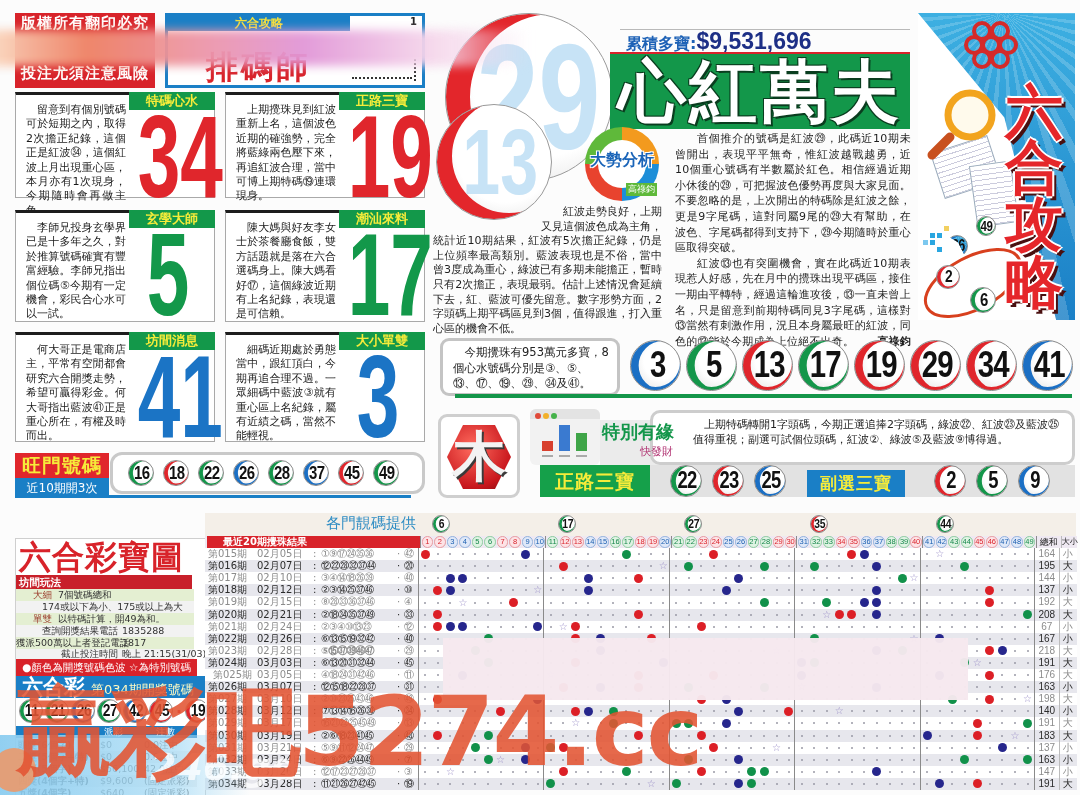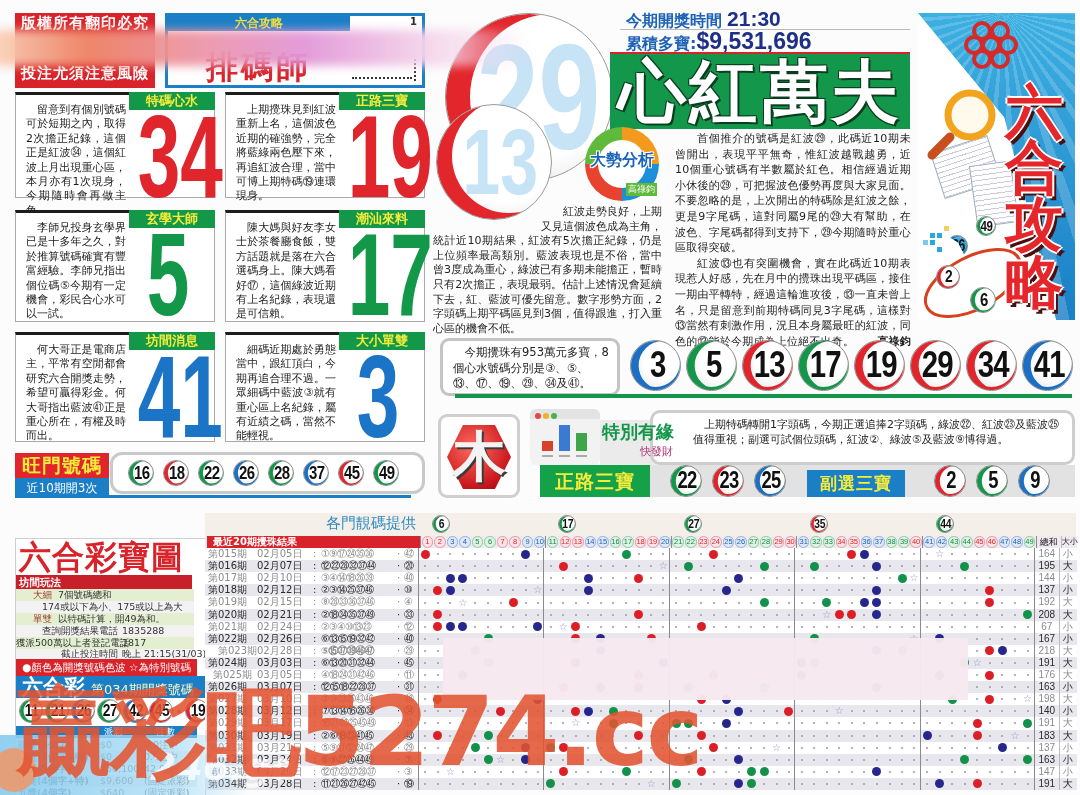--- a/index.html
+++ b/index.html
@@ -124,21 +124,21 @@
 .info .pr .pn{left:2px;font-weight:bold;color:#222}
 
 
 .tt{left:205px;top:513px;width:871px;height:23px;background:#f4efe8}
 .tt-label{left:300px;top:514px;width:116px;text-align:right;font-size:15px;color:#2e8cc3;white-space:nowrap}
 .tt-ball{top:515px}
 .grid{left:205px;top:536px;width:872px}
 .grow{display:flex;height:12.1px;align-items:center}
 .glabel{width:214px;height:100%;flex:none;font-size:10px;line-height:12.1px;white-space:nowrap;overflow:hidden;border-right:1px solid #8a8a8a;display:flex}
 .glabel span{display:inline-block}
-.ghl{background:#d8232a;color:#fff;font-weight:bold;padding-left:6px;margin-left:2px}
+.ghl{background:#d8232a;color:#fff;font-weight:bold;padding-left:16px;margin-left:2px}
 .gcell{width:12.56px;height:100%;flex:none;display:flex;align-items:center;justify-content:center}
 .gcell.sep{border-right:1px solid #8a8a8a}
 .ghead{background:#efe9f2}
 .hc{width:11.5px;height:11.5px;border-radius:50%;font-size:7.5px;line-height:10px;text-align:center;border:1px solid;font-family:"Liberation Sans",sans-serif}
 .hc.red{color:#d9232b;border-color:#e69aa0;background:#fde3e6}
 .hc.blue{color:#1b5fb0;border-color:#93b2dc;background:#dfe8f8}
 .hc.green{color:#14864a;border-color:#8ccb9f;background:#dff3e3}
 .dot{width:9px;height:9px;border-radius:50%}
 .dot.red{background:#dc1f26}.dot.blue{background:#26268c}.dot.green{background:#11914a}
 .pip{width:2px;height:2px;background:#9a9aa6;border-radius:50%}
@@ -236,24 +236,20 @@
 
   <div class="a hero hero29">
     <span class="hn">29</span>
   </div>
   <div class="a hero hero13">
     <span class="hn">13</span>
   </div>
   <div class="a blurband"></div>
 
   <div class="a grayline"></div>
-  <div class="a drawtime">
-    <span class="lbl-blue">今期開獎時間</span>
-    <span class="val-navy" style="font-size:21px">21:30</span>
-  </div>
   <div class="a jackpot">
     <span class="lbl-blue">累積多寶:</span><span class="val-navy" style="font-size:23px">$9,531,696</span>
   </div>
   <div class="a redline"></div>
   <div class="a headline">心紅萬夫</div>
 
   <div class="a logo">
     <div class="inner"></div>
     <div class="lt">大勢分析</div>
     <div class="la">高祿鈞</div>
@@ -1924,21 +1920,21 @@
           <span class="pip"></span>
         </div>
         <div class="gcell">
           <span class="pip"></span>
         </div>
         <div class="gsum">167</div>
         <div class="gsize">小</div>
       </div>
       <div class="grow rowA">
         <div class="glabel">
-          <span style="width: 52px; padding-left: 3px; text-align: right;">第023期</span>
+          <span style="width: 52px; padding-left: 3px;">第023期</span>
           <span style="width: 56px;">02月28日</span>
           <span style="width: 8px;">:</span>
           <span style="width: 76px; letter-spacing: -1px; font-weight: bold;">⑤⑮㊲㊴㊻㊼</span>
           <span style="width: 7px;">·</span>
           <span>㉙</span>
         </div>
         <div class="gcell">
           <span class="pip"></span>
         </div>
         <div class="gcell">

